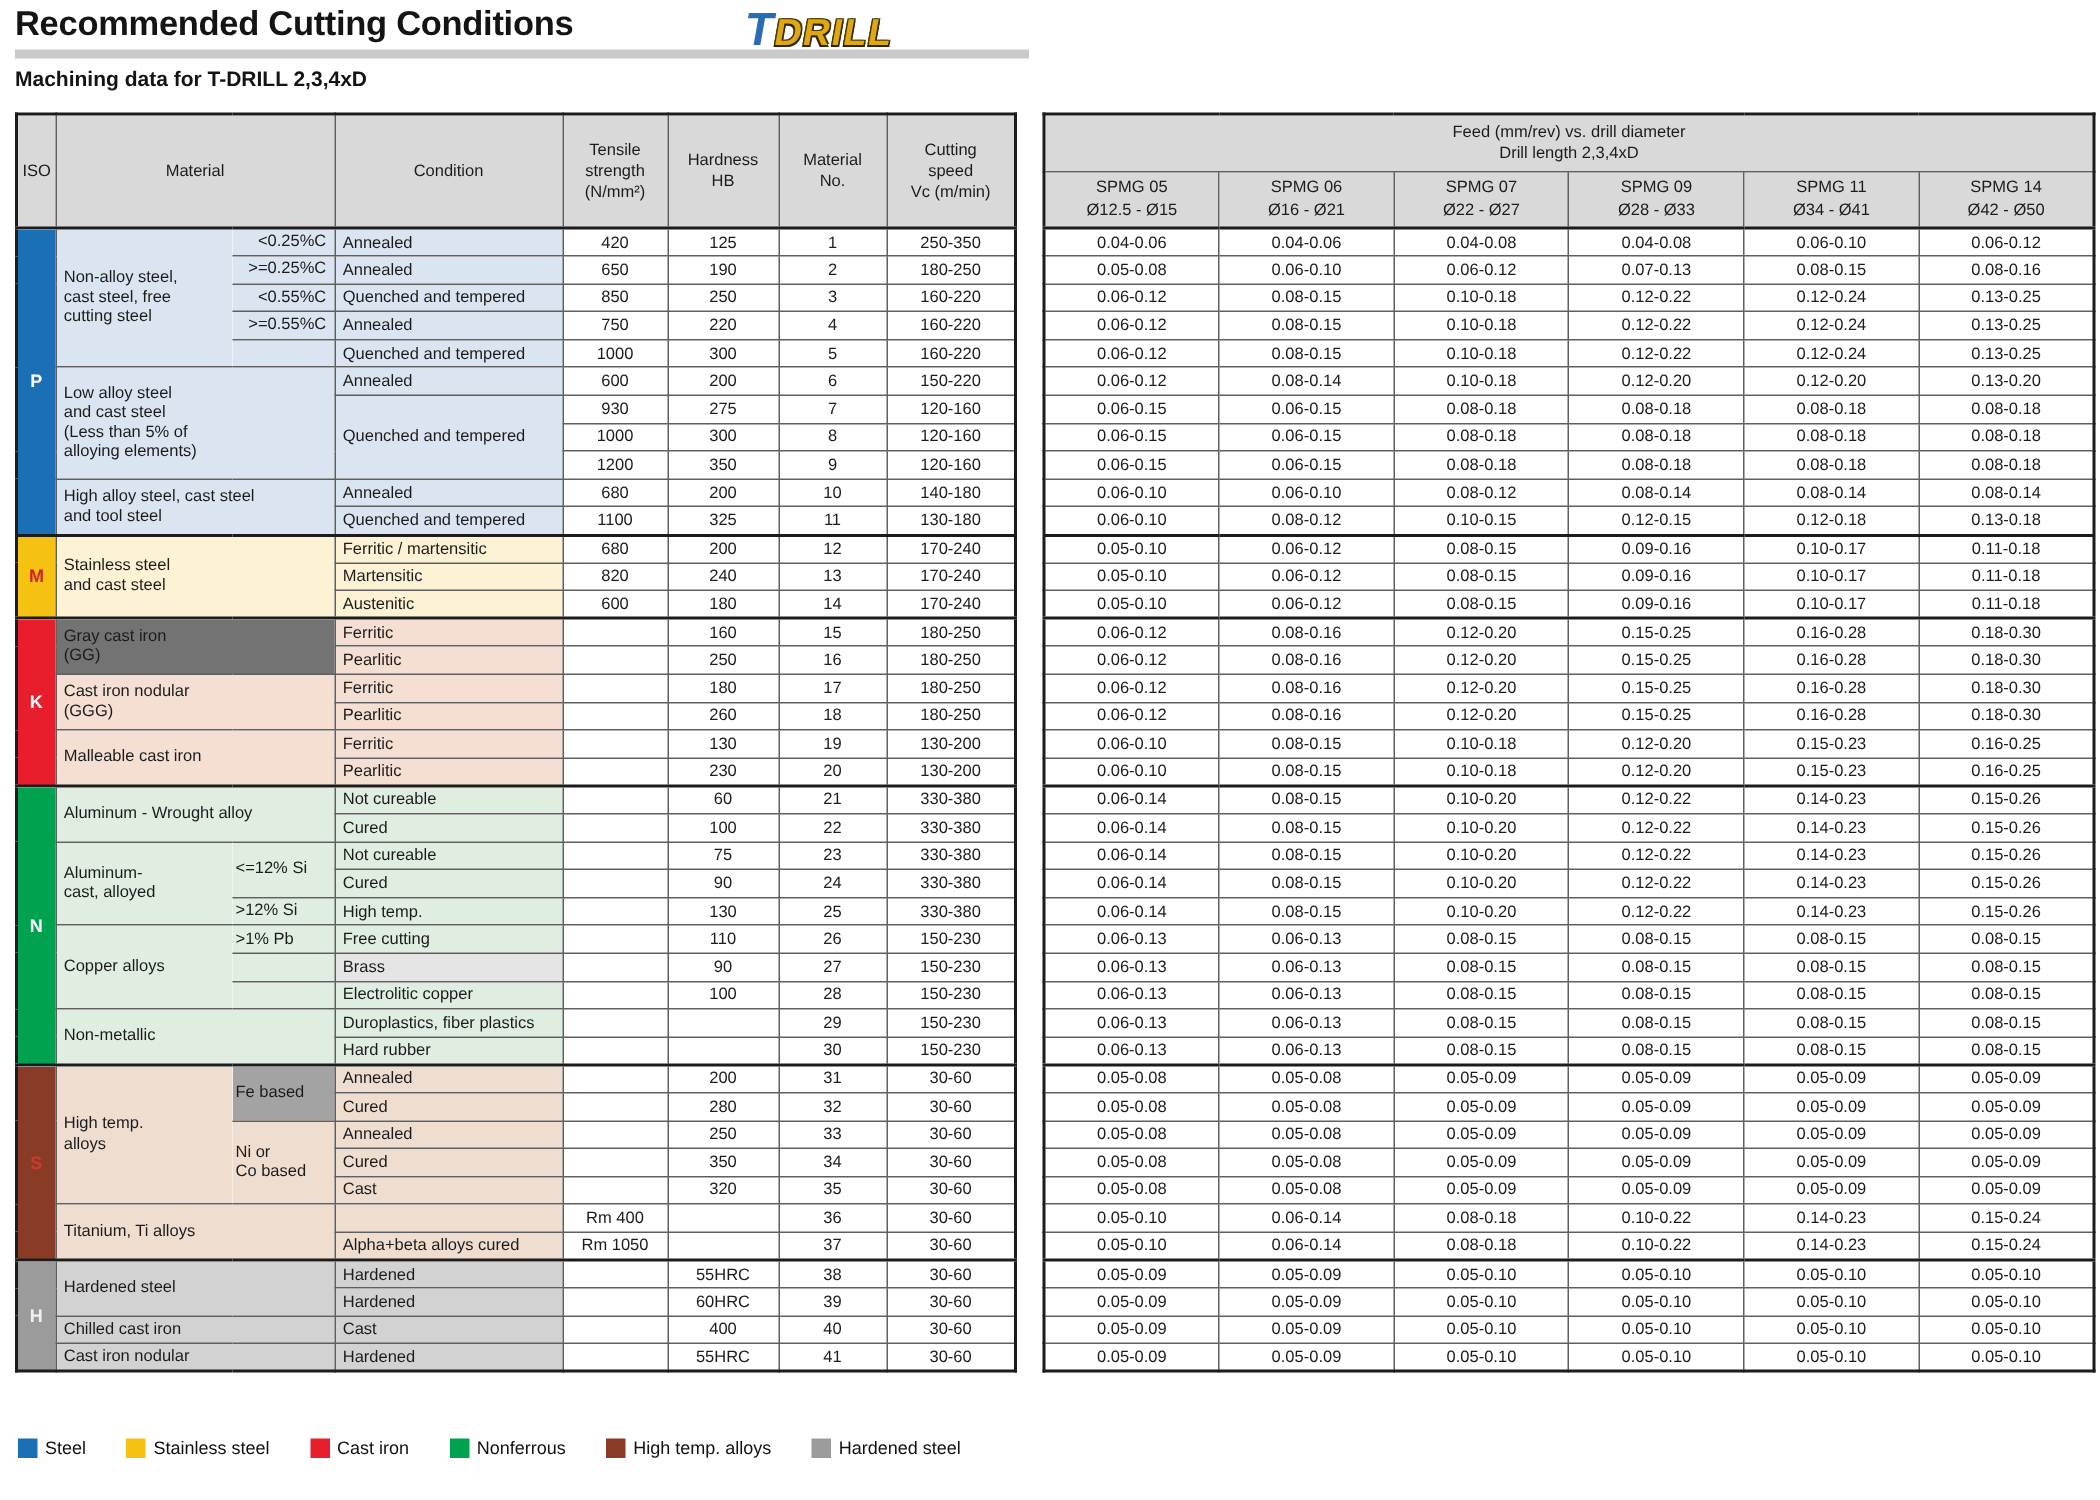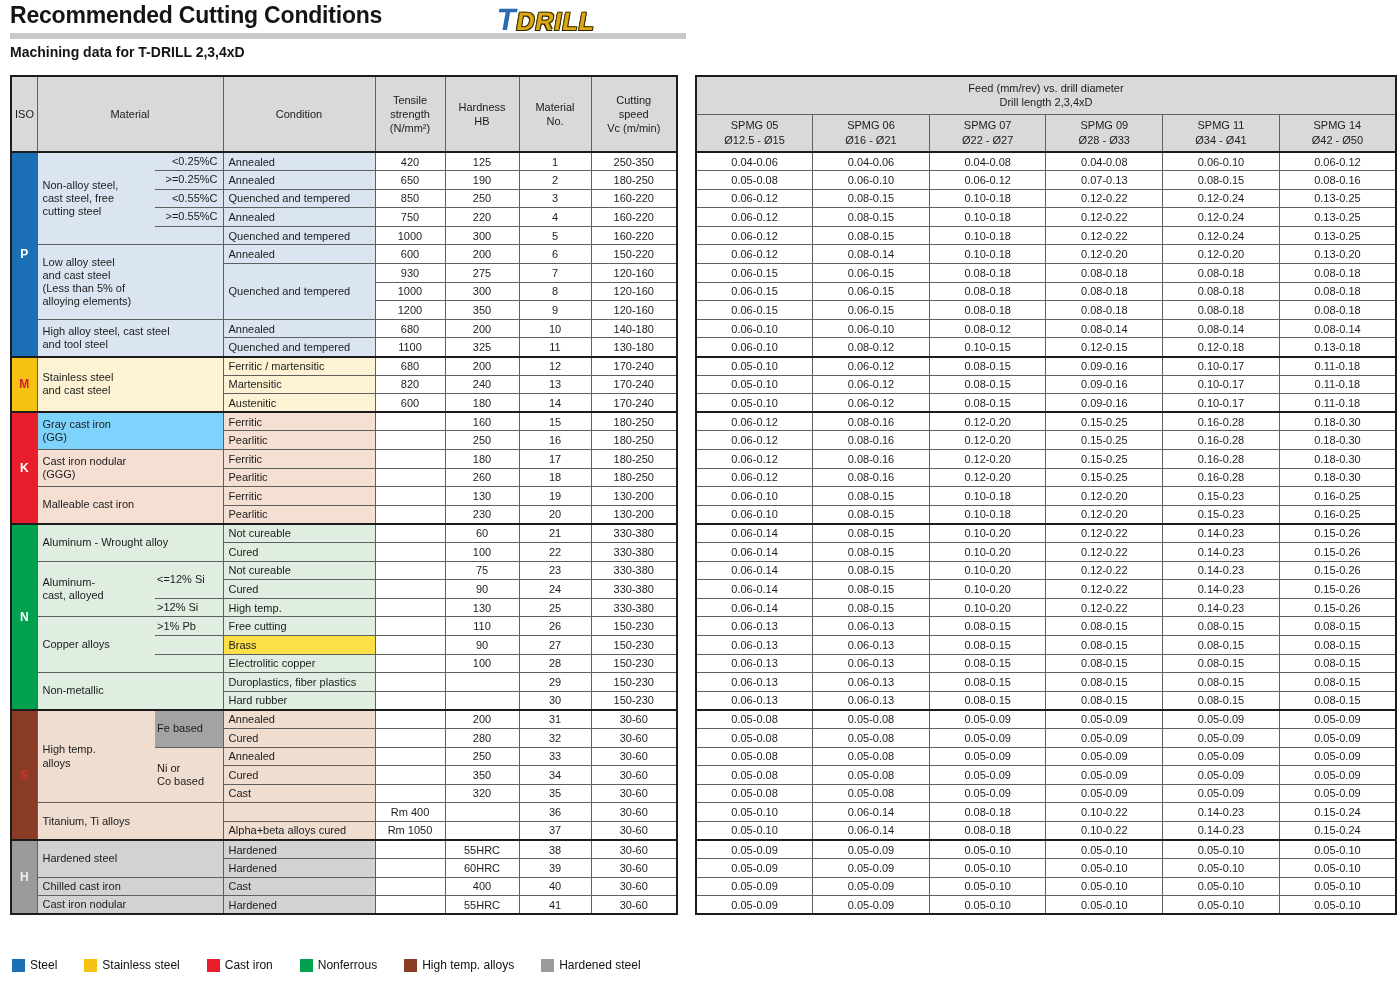--- a/index.html
+++ b/index.html
@@ -189,21 +189,21 @@
         </tr>
         <tr style="height: 18.6px;">
           <td class="cond-cell" style="background: rgb(253, 243, 212);">Austenitic</td>
           <td class="num-cell">600</td>
           <td class="num-cell">180</td>
           <td class="num-cell">14</td>
           <td class="num-cell">170-240</td>
         </tr>
         <tr class="sec-start" style="height: 18.6px;">
           <td class="iso-cell" rowspan="6" style="background: rgb(233, 30, 44); color: rgb(255, 255, 255);">K</td>
-          <td class="mat-cell full" rowspan="2" colspan="2" style="background: #7dd3fc;">Gray cast iron
+          <td class="mat-cell full" rowspan="2" colspan="2" style="background: #737373;">Gray cast iron
 (GG)</td>
           <td class="cond-cell" style="background: rgb(245, 222, 210);">Ferritic</td>
           <td class="num-cell"></td>
           <td class="num-cell">160</td>
           <td class="num-cell">15</td>
           <td class="num-cell">180-250</td>
         </tr>
         <tr style="height: 18.6px;">
           <td class="cond-cell" style="background: rgb(245, 222, 210);">Pearlitic</td>
           <td class="num-cell"></td>
@@ -287,21 +287,21 @@
           <td class="mat-cell" rowspan="3" style="background: rgb(223, 238, 225);">Copper alloys</td>
           <td class="sub-cell" style="background: rgb(223, 238, 225);">&gt;1% Pb</td>
           <td class="cond-cell" style="background: rgb(223, 238, 225);">Free cutting</td>
           <td class="num-cell"></td>
           <td class="num-cell">110</td>
           <td class="num-cell">26</td>
           <td class="num-cell">150-230</td>
         </tr>
         <tr style="height: 18.6px;">
           <td class="sub-cell" style="background: rgb(223, 238, 225);"></td>
-          <td class="cond-cell" style="background: #fde047;">Brass</td>
+          <td class="cond-cell" style="background: #e5e5e5;">Brass</td>
           <td class="num-cell"></td>
           <td class="num-cell">90</td>
           <td class="num-cell">27</td>
           <td class="num-cell">150-230</td>
         </tr>
         <tr style="height: 18.6px;">
           <td class="sub-cell" style="background: rgb(223, 238, 225);"></td>
           <td class="cond-cell" style="background: rgb(223, 238, 225);">Electrolitic copper</td>
           <td class="num-cell"></td>
           <td class="num-cell">100</td>

